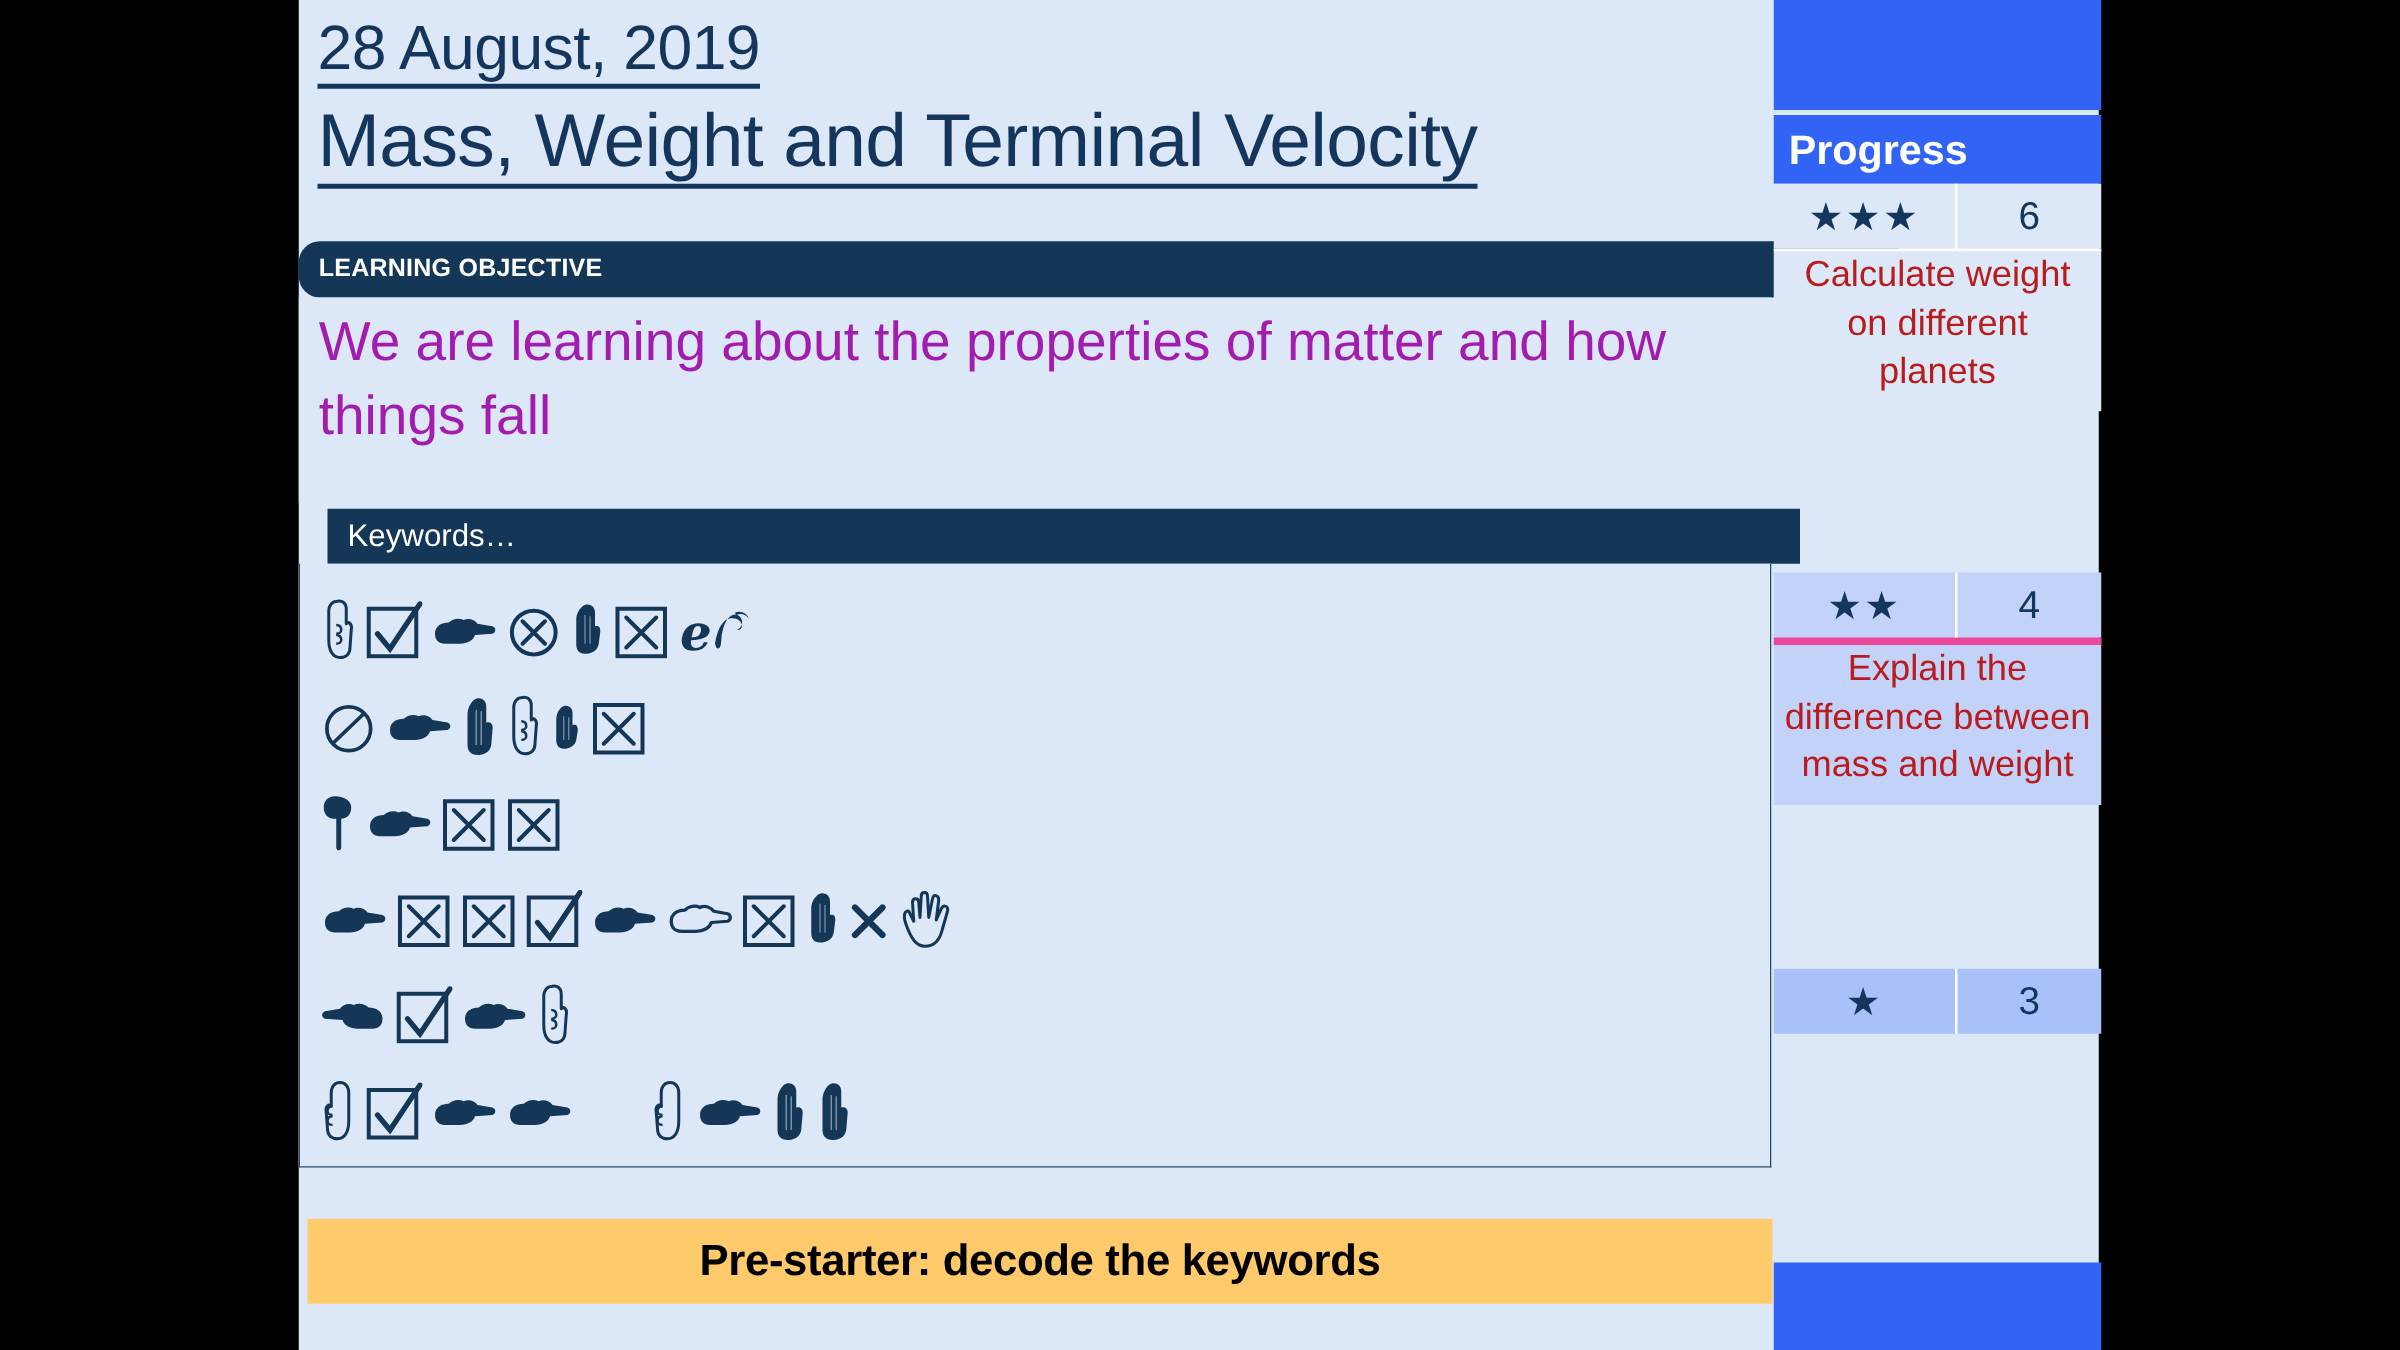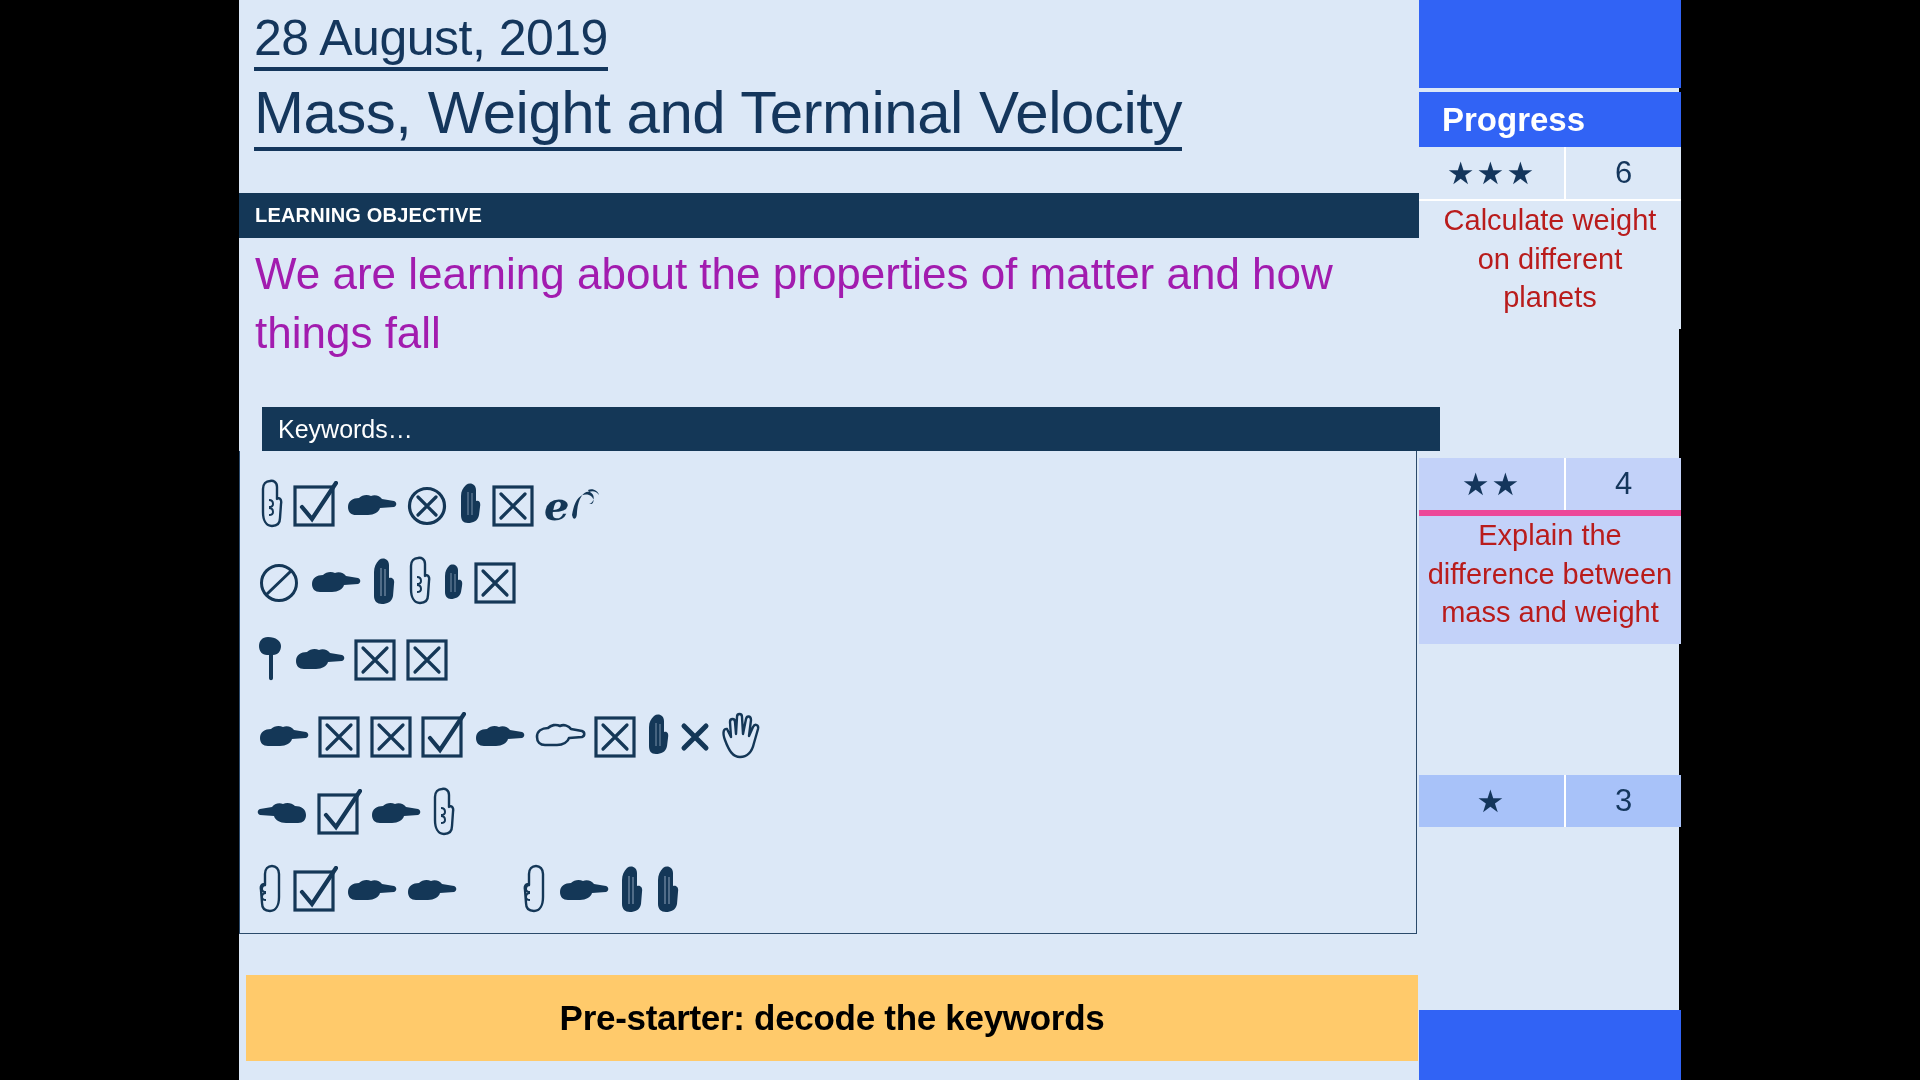--- a/index.html
+++ b/index.html
@@ -28,21 +28,21 @@
     white-space:nowrap;
   }
   #date-line{ font-size:50px; letter-spacing:-0.5px; }
   #topic-line{ font-size:60px; letter-spacing:-0.5px; margin-top:8px; }
 
   
   #lo-bar{
     position:absolute; left:0px; top:193px; width:1284px; height:45px;
     background:#143757; color:#ffffff;
     font-size:20px; font-weight:bold; letter-spacing:0.2px;
-    display:flex; align-items:center; padding-left:16px;
+    display:flex; align-items:center; padding-left:16px;border-radius:17px;
   }
   #lo-body{
     position:absolute; left:0px; top:238px; width:1178px; height:164px;
     background:#dce8f7; color:#a21caf;
     font-size:44px; line-height:1.35;
     padding:6px 16px 0 16px;
   }
 
   
   #kw-bar{
@@ -65,38 +65,38 @@
   .kw-group{ display:flex; align-items:center; }
   .kw-gap{ width:56px; }
   .sym{
     display:inline-flex; align-items:center; justify-content:center;
     width:auto; margin-right:6px;
   }
   .sym svg{ display:block; }
 
   
   #banner{
-    position:absolute; left:7px; top:975px; width:1172px; height:86px;
+    position:absolute; left:7px; top:975px; width:1172px; height:68px;
     background:#ffca6b; color:#000000;
     display:flex; align-items:center; justify-content:center;
     font-size:35px; font-weight:bold; letter-spacing:-0.3px;
   }
 
   
   #panel{
     position:absolute; left:1419px; top:0px; width:262px; height:1024px;
   }
   .p-cap{ background:#3163f5; }
   #cap-top{ position:absolute; left:0; top:0; width:262px; height:88px; }
   #cap-bottom{ position:absolute; left:0; top:1010px; width:262px; height:70px; background:#3163f5; }
 
   #progress-title{
     position:absolute; left:0; top:92px; width:262px; height:55px;
     background:#3163f5; color:#fff;
-    display:flex; align-items:center; padding-left:23px;
+    display:flex; align-items:center; padding-left:12px;
     font-size:33px; font-weight:bold;
   }
 
   .level{ position:absolute; left:0; width:262px; }
   .level-head{ display:flex; height:52px; }
   .stars{
     flex:0 0 147px; display:flex; align-items:center; justify-content:center;
     color:#14365c; font-size:31px; letter-spacing:2px;
     border-right:2px solid #ffffff;
   }

